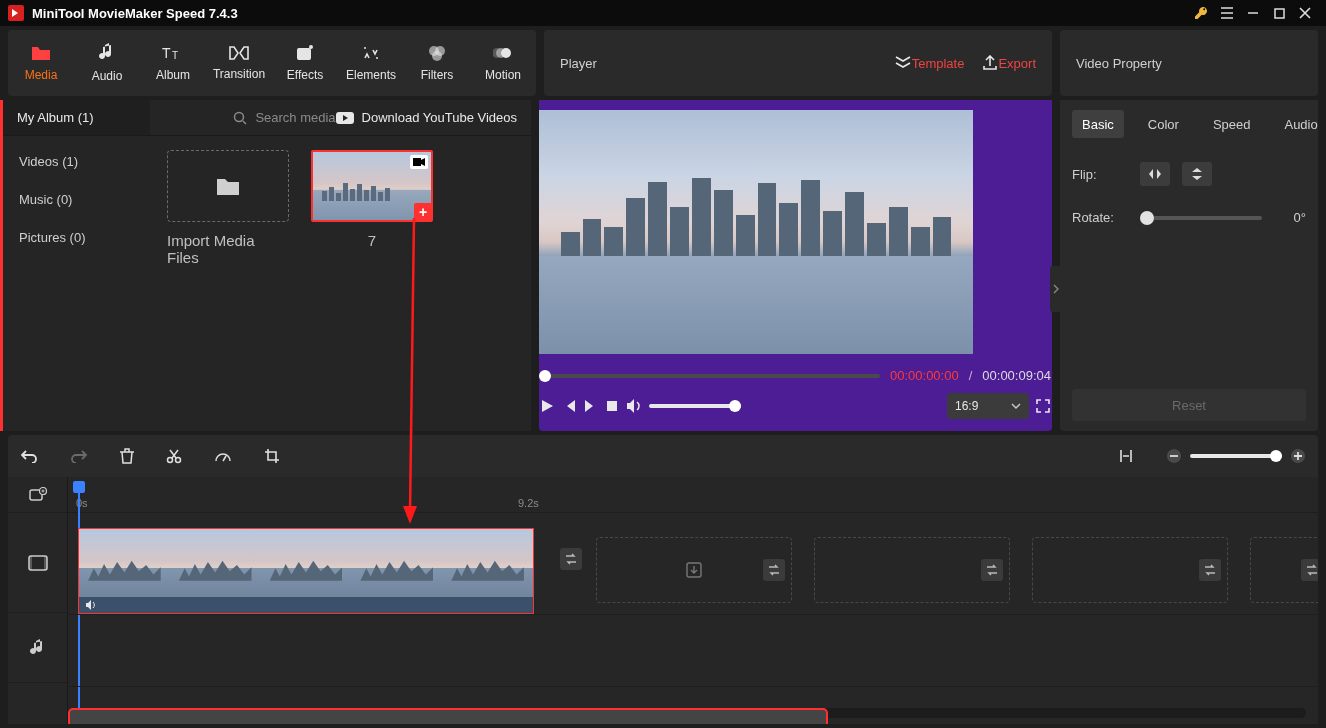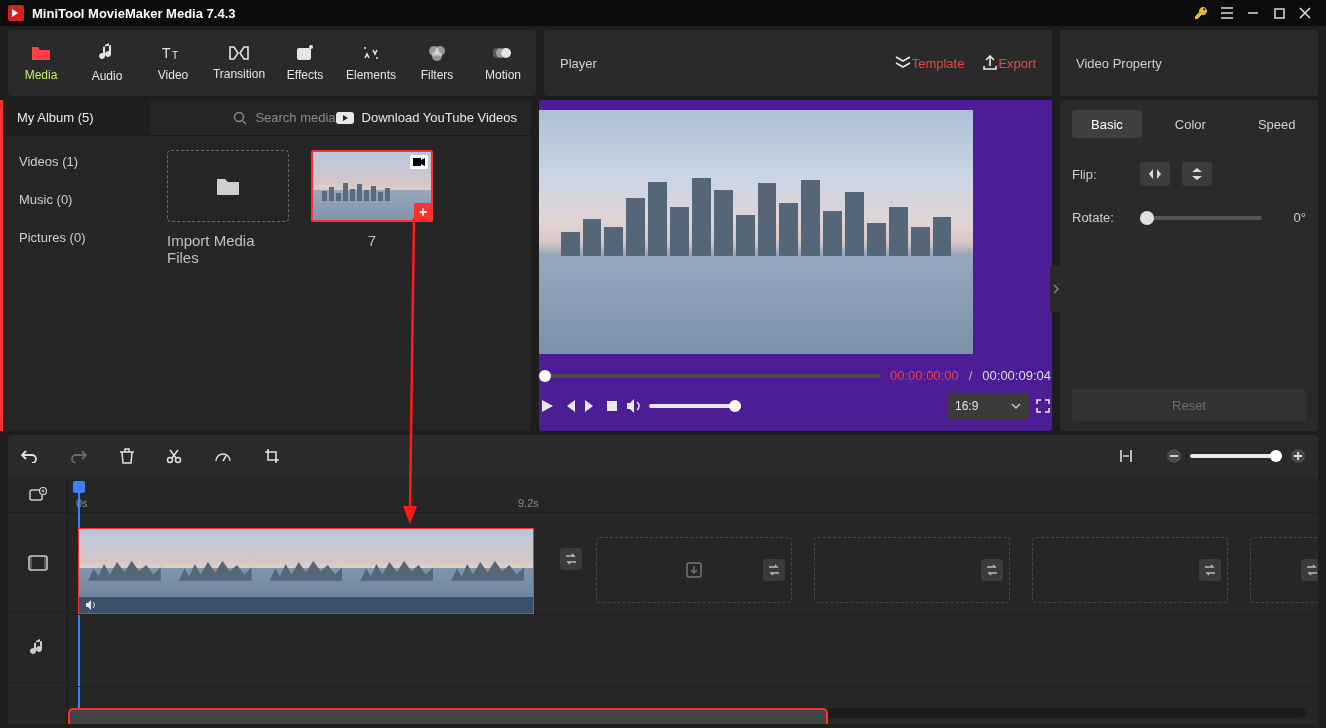--- a/index.html
+++ b/index.html
@@ -11,21 +11,21 @@
 .titlebar .logo { width: 16px; height: 16px; background: #d92020; border-radius: 2px; position: relative; margin-right: 8px; }
 .titlebar .logo::after { content: ""; position: absolute; left: 4px; top: 4px; width: 0; height: 0; border-left: 6px solid #fff; border-top: 4px solid transparent; border-bottom: 4px solid transparent; }
 .titlebar .title { color: #fff; font-weight: 600; font-size: 13px; }
 .titlebar .spacer { flex: 1; }
 .titlebar .win-icon { width: 26px; height: 26px; display: flex; align-items: center; justify-content: center; cursor: pointer; }
 
 
 .ribbon { height: 70px; display: flex; gap: 8px; padding: 4px 8px 0 8px; }
 .ribbon-left { background: #2a2a2a; border-radius: 4px; display: flex; align-items: center; }
 .ribbon-item { width: 66px; height: 62px; display: flex; flex-direction: column; align-items: center; justify-content: center; gap: 6px; cursor: pointer; color: #e5e5e5; }
-.ribbon-item.active { color: #bef264; }
+.ribbon-item.active { color: #f97316; }
 .ribbon-item .lbl { font-size: 12px; }
 .ribbon-player { flex: 1; background: #2a2a2a; border-radius: 4px; display: flex; align-items: center; padding: 0 16px; }
 .ribbon-player .hdr { color: #d0d0d0; font-size: 13px; }
 .ribbon-player .spacer { flex: 1; }
 .ribbon-player .act { display: flex; align-items: flex-end; gap: 0; margin-left: 18px; cursor: pointer; color: #ef4444; }
 .ribbon-prop { width: 258px; background: #2a2a2a; border-radius: 4px; display: flex; align-items: center; padding: 0 16px; color: #d0d0d0; }
 
 
 .main-row { position: relative; display: flex; height: 335px; padding: 4px 8px 0 0; gap: 8px; }
 
@@ -65,21 +65,21 @@
 .player-controls { width: 512px; display:flex; align-items:center; gap:6px; margin-top:10px; }
 .player-controls .ic { cursor:pointer; }
 .player-controls .volbar { width:92px; height:4px; background:#e8e8e8; border-radius:2px; position:relative; }
 .player-controls .volbar .knob { position:absolute; right:0; top:-4px; width:12px; height:12px; border-radius:50%; background:#fff; }
 .player-controls .spacer { flex:1; }
 .player-controls .ratio { width:82px; height:26px; background:#3b3b3b; border-radius:3px; display:flex; align-items:center; justify-content:space-between; padding:0 8px; cursor:pointer; color:#e6e6e6; font-size:12px; }
 
 
 .prop-panel { width: 258px; background: #2a2a2a; border-radius: 0 0 4px 4px; padding: 10px 12px; position:relative; }
 .prop-tabs { display:flex; gap:14px; align-items:center; }
-.prop-tabs .tab { height:28px; padding:0 19px; display:flex; align-items:center; border-radius:3px; cursor:pointer; color:#d0d0d0; font-size:13px; }
+.prop-tabs .tab { height:28px; padding:0 10px; display:flex; align-items:center; border-radius:3px; cursor:pointer; color:#d0d0d0; font-size:13px; }
 .prop-tabs .tab.active { background:#3f3f3f; color:#fff; }
 .prop-row { display:flex; align-items:center; margin-top:24px; gap:12px; }
 .prop-row .lbl { width:56px; color:#cfcfcf; font-size:13px; }
 .prop-row .btn { width:30px; height:24px; background:#3c3c3c; border-radius:3px; display:flex; align-items:center; justify-content:center; cursor:pointer; }
 .prop-row .slider { flex:1; height:4px; background:#555; border-radius:2px; position:relative; }
 .prop-row .slider .knob { position:absolute; left:0; top:-5px; width:14px; height:14px; border-radius:50%; background:#e2e2e2; }
 .prop-row .val { width:32px; text-align:right; color:#d0d0d0; }
 .prop-expand { position:absolute; left:-10px; top:50%; width:12px; height:46px; background:#2a2a2a; border-radius:3px 0 0 3px; display:flex; align-items:center; justify-content:center; cursor:pointer; color:#888; }
 .prop-reset { position:absolute; bottom:10px; left:12px; right:12px; height:32px; background:#323232; color:#6a6a6a; display:flex; align-items:center; justify-content:center; border-radius:3px; cursor:pointer; }
 
@@ -113,21 +113,21 @@
 .tl-scroll .thumb { position:absolute; left:0; width:760px; top:0; bottom:0; background:#444; border-radius:5px; }
 
 
 .arrow-svg { position:absolute; left:0; top:0; pointer-events:none; }
 </style>
 </head>
 <body>
 
 <div class="titlebar">
   <div class="logo"></div>
-  <div class="title">MiniTool MovieMaker Media 7.4.3</div>
+  <div class="title">MiniTool MovieMaker Speed 7.4.3</div>
   <div class="spacer"></div>
   <div class="win-icon">
     <svg width="16" height="16" viewBox="0 0 16 16">
         <path d="M10 2a4 4 0 0 0-3.8 5.2L2 11.4V14h2.6l4.2-4.2A4 4 0 1 0 10 2zm1.2 3.2a1 1 0 1 1 0-2 1 1 0 0 1 0 2z" fill="#f0b83a"></path>
       </svg>
   </div>
   <div class="win-icon">
     <svg width="14" height="14" viewBox="0 0 14 14">
         <path d="M1 2h12M1 7h12M1 12h12" stroke="#ddd" stroke-width="1.6"></path>
       </svg>
@@ -161,21 +161,21 @@
       <svg width="18" height="20" viewBox="0 0 18 20">
           <path d="M7 2v11a3 3 0 1 1-2-2.8V4l8-2v9a3 3 0 1 1-2-2.8V0z" fill="#e5e5e5"></path>
         </svg>
       <span class="lbl">Audio</span>
     </div>
     <div class="ribbon-item">
       <svg width="22" height="18" viewBox="0 0 22 18">
           <text x="0" y="14" font-size="14" fill="#e5e5e5" font-family="serif">T</text>
           <text x="10" y="15" font-size="10" fill="#e5e5e5" font-family="serif">T</text>
         </svg>
-      <span class="lbl">Video</span>
+      <span class="lbl">Album</span>
     </div>
     <div class="ribbon-item">
       <svg width="22" height="16" viewBox="0 0 22 16">
           <path d="M2 2h4l4 6-4 6H2zM20 2h-4l-4 6 4 6h4z" fill="none" stroke="#e5e5e5" stroke-width="1.6"></path>
         </svg>
       <span class="lbl">Transition</span>
     </div>
     <div class="ribbon-item">
       <svg width="20" height="18" viewBox="0 0 20 18">
           <rect x="2" y="4" width="14" height="12" rx="2" fill="#e5e5e5"></rect>
@@ -227,21 +227,21 @@
   <div class="ribbon-prop">
     <span>Video Property</span>
   </div>
 </div>
 
 <div class="main-row">
 
   <div class="media-panel">
     <div class="media-header">
       <div class="album-tab">
-          <span>My Album (5)</span>
+          <span>My Album (1)</span>
         </div>
       <div class="search">
         <svg width="14" height="14" viewBox="0 0 14 14">
             <circle cx="6" cy="6" r="4.5" fill="none" stroke="#8a8a8a" stroke-width="1.5"></circle>
             <path d="M10 10l3 3" stroke="#8a8a8a" stroke-width="1.5"></path>
           </svg>
         <span>Search media</span>
       </div>
       <div class="dl">
         <svg width="18" height="12" viewBox="0 0 18 12">

